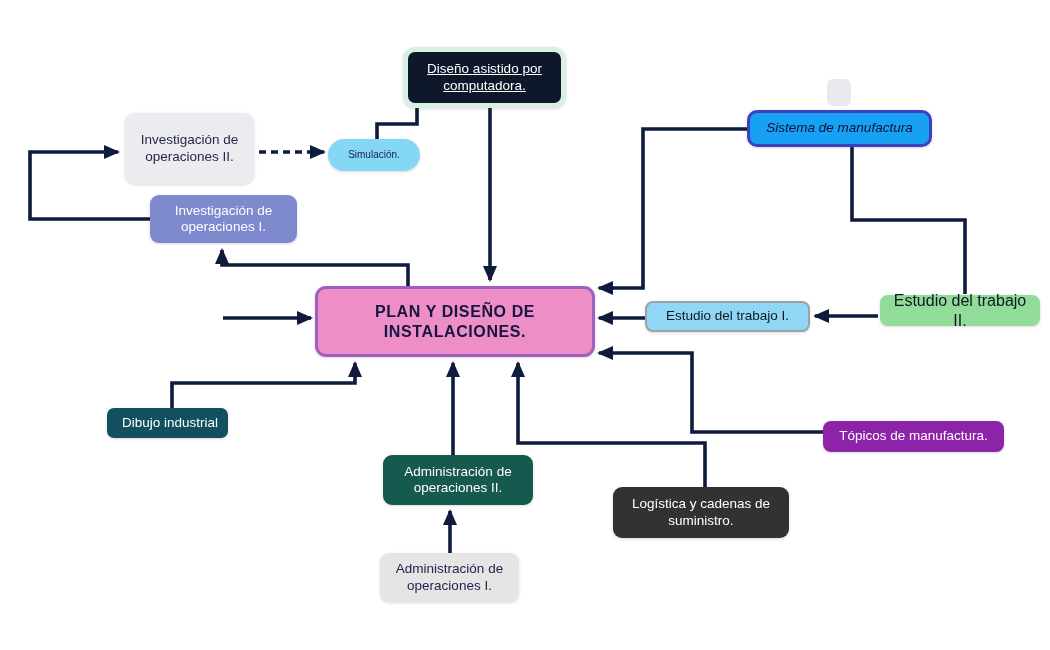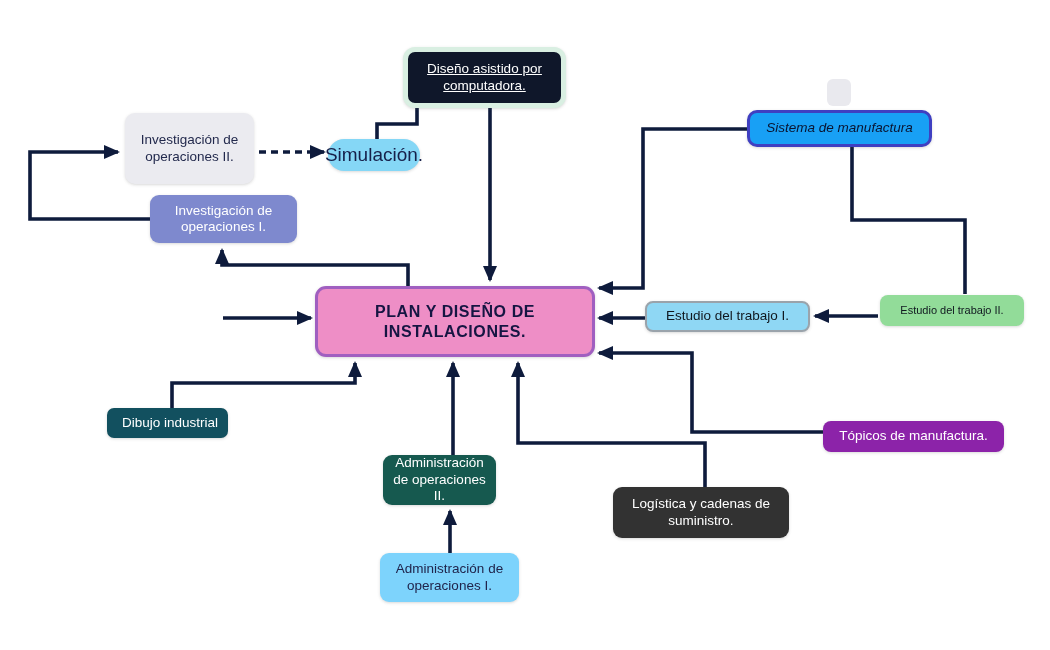--- a/index.html
+++ b/index.html
@@ -24,32 +24,32 @@
     justify-content: center;
     text-align: center;
     border: 0 solid transparent;
     line-height: 1.22;
     box-shadow: 0 1px 3px rgba(80,80,80,0.22);
     padding: 2px 6px;
   }
   
   #n-cad        { left: 403px; top: 47px;  width: 163px; height: 61px; border-width: 5px; border-radius: 12px; font-size: 13.5px; }
   #n-invop2     { left: 125px; top: 113px; width: 129px; height: 71px; border-radius: 10px; font-size: 13.5px; }
-  #n-sim        { left: 328px; top: 139px; width: 92px;  height: 32px; border-radius: 16px;  font-size: 19px; }
+  #n-sim        { left: 328px; top: 139px; width: 92px;  height: 32px; border-radius: 16px;  font-size: 10px; }
   #n-graybox    { left: 827px; top: 79px;  width: 24px;  height: 27px; border-radius: 6px;  box-shadow: none; }
   #n-sistema    { left: 747px; top: 110px; width: 185px; height: 37px; border-width: 3px; border-radius: 10px; font-size: 13.5px; font-style: italic; }
   #n-invop1     { left: 150px; top: 195px; width: 147px; height: 48px; border-radius: 9px;  font-size: 13.5px; }
   #n-ingenieria { left: 48px;  top: 300px; width: 175px; height: 31px; border-width: 2px; border-radius: 7px; font-size: 13.5px; }
   #n-central    { left: 315px; top: 286px; width: 280px; height: 71px; border-width: 3px; border-radius: 11px;
                   font-size: 16px; font-weight: bold; letter-spacing: 0.6px; }
   #n-estudio1   { left: 645px; top: 301px; width: 165px; height: 31px; border-width: 2px; border-radius: 8px; font-size: 13.5px; }
-  #n-estudio2   { left: 880px; top: 295px; width: 144px; height: 31px; border-radius: 8px; font-size: 11px; }
+  #n-estudio2   { left: 880px; top: 295px; width: 160px; height: 31px; border-radius: 8px; font-size: 16px; }
   #n-dibujo     { left: 107px; top: 408px; width: 121px; height: 30px; border-radius: 7px; font-size: 13.5px; padding-left: 11px; }
   #n-topicos    { left: 823px; top: 421px; width: 181px; height: 31px; border-radius: 8px; font-size: 13.5px; }
-  #n-admii      { left: 383px; top: 455px; width: 113px; height: 50px; border-radius: 9px; font-size: 13.5px; }
+  #n-admii      { left: 383px; top: 455px; width: 150px; height: 50px; border-radius: 9px; font-size: 13.5px; }
   #n-logistica  { left: 613px; top: 487px; width: 176px; height: 51px; border-radius: 9px; font-size: 13.5px; }
   #n-admi       { left: 380px; top: 553px; width: 139px; height: 49px; border-radius: 9px; font-size: 13.5px; }
 </style>
 </head>
 <body>
 
 <div id="stage">
 
   <svg id="edges" viewBox="0 0 1050 650" xmlns="http://www.w3.org/2000/svg">
     <defs>
@@ -120,17 +120,17 @@
   </div>
 
   <div class="node" id="n-admii" style="background-color: rgb(22, 89, 79); border-color: transparent; color: rgb(255, 255, 255);">
     <span>Administración de operaciones II.</span>
   </div>
 
   <div class="node" id="n-logistica" style="background-color: rgb(50, 50, 50); border-color: transparent; color: rgb(255, 255, 255);">
     <span>Logística y cadenas de suministro.</span>
   </div>
 
-  <div class="node" id="n-admi" style="background-color: #7dd3fc; border-color: transparent; color: rgb(32, 37, 76);">
+  <div class="node" id="n-admi" style="background-color: #e5e5e5; border-color: transparent; color: rgb(32, 37, 76);">
     <span>Administración de operaciones I.</span>
   </div>
 
 </div>
 
 </body></html>

